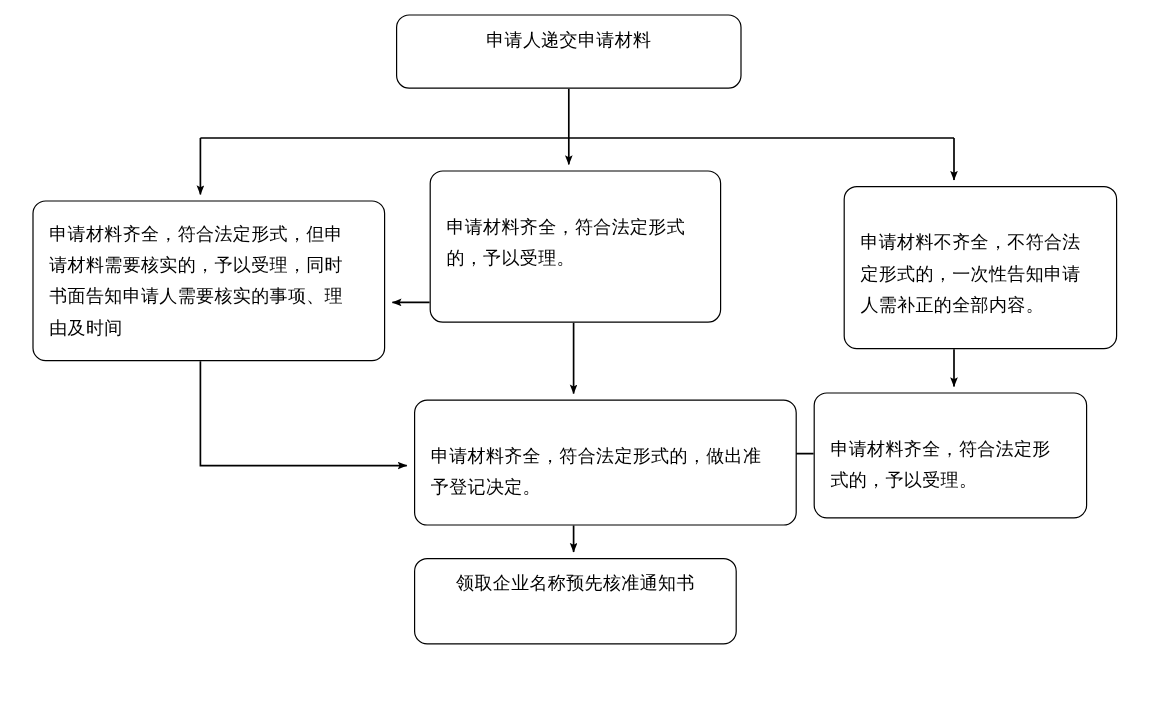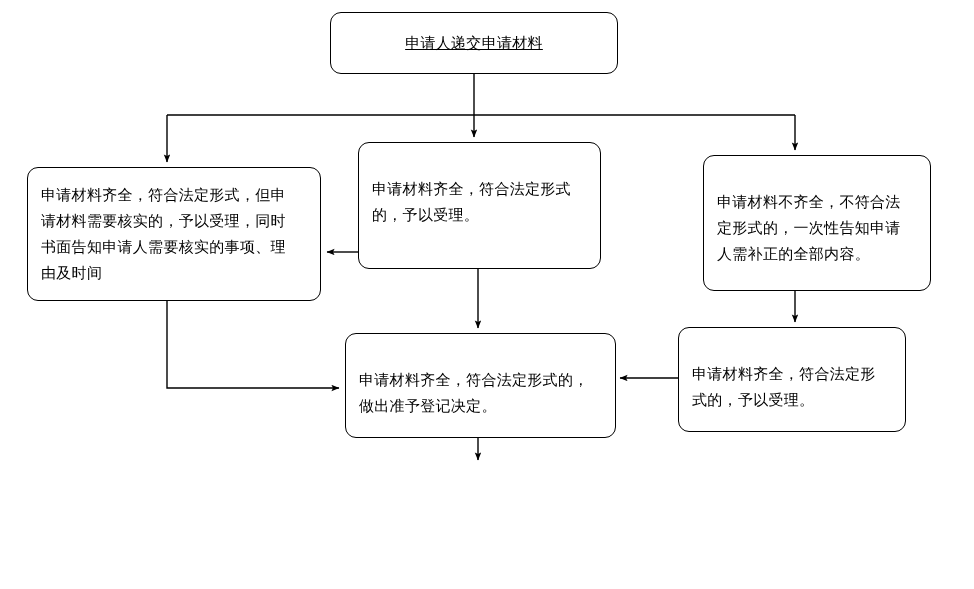--- a/index.html
+++ b/index.html
@@ -33,25 +33,23 @@
     padding: 7px 22px 7px 13px;
     font-size: 15px;
     line-height: 26px;
     color: #000000;
     letter-spacing: 0.3px;
     white-space: pre-line;
     z-index: 2;
   }
   .flow-node.center-text {
     display: flex;
-    align-items: center;
     justify-content: center;
     text-align: center;
     padding: 7px 10px;
-    text-decoration: underline;
   }
   .flow-node.mid-text {
     display: flex;
     align-items: center;
     justify-content: flex-start;
     text-align: left;
   }
   .flow-node.top-text {
     display: block;
     text-align: left;
@@ -104,22 +102,25 @@
   </div>
 
   <div class="flow-node top-text" style="left:358px; top:142px; width:243px; height:127px;">
     <span class="node-label">申请材料齐全，符合法定形式的，予以受理。</span>
   </div>
 
   <div class="flow-node top-text" style="left:678px; top:155px; width:228px; height:136px;margin-left:25px;">
     <span class="node-label">申请材料不齐全，不符合法定形式的，一次性告知申请人需补正的全部内容。</span>
   </div>
 
-  <div class="flow-node top-text" style="left:345px; top:333px; width:271px; height:105px;">
+  <div class="flow-node top-text" style="left:345px; top:333px; width:319px; height:105px;">
     <span class="node-label">申请材料齐全，符合法定形式的，做出准予登记决定。</span>
   </div>
 
   <div class="flow-node top-text" style="left:678px; top:327px; width:228px; height:105px;">
     <span class="node-label">申请材料齐全，符合法定形式的，予以受理。</span>
   </div>
 
+  <div class="flow-node center-text" style="left:345px; top:465px; width:269px; height:72px;">
+    <span class="node-label">领取企业名称预先核准通知书</span>
+  </div>
 
 </div>
 
 </body></html>

